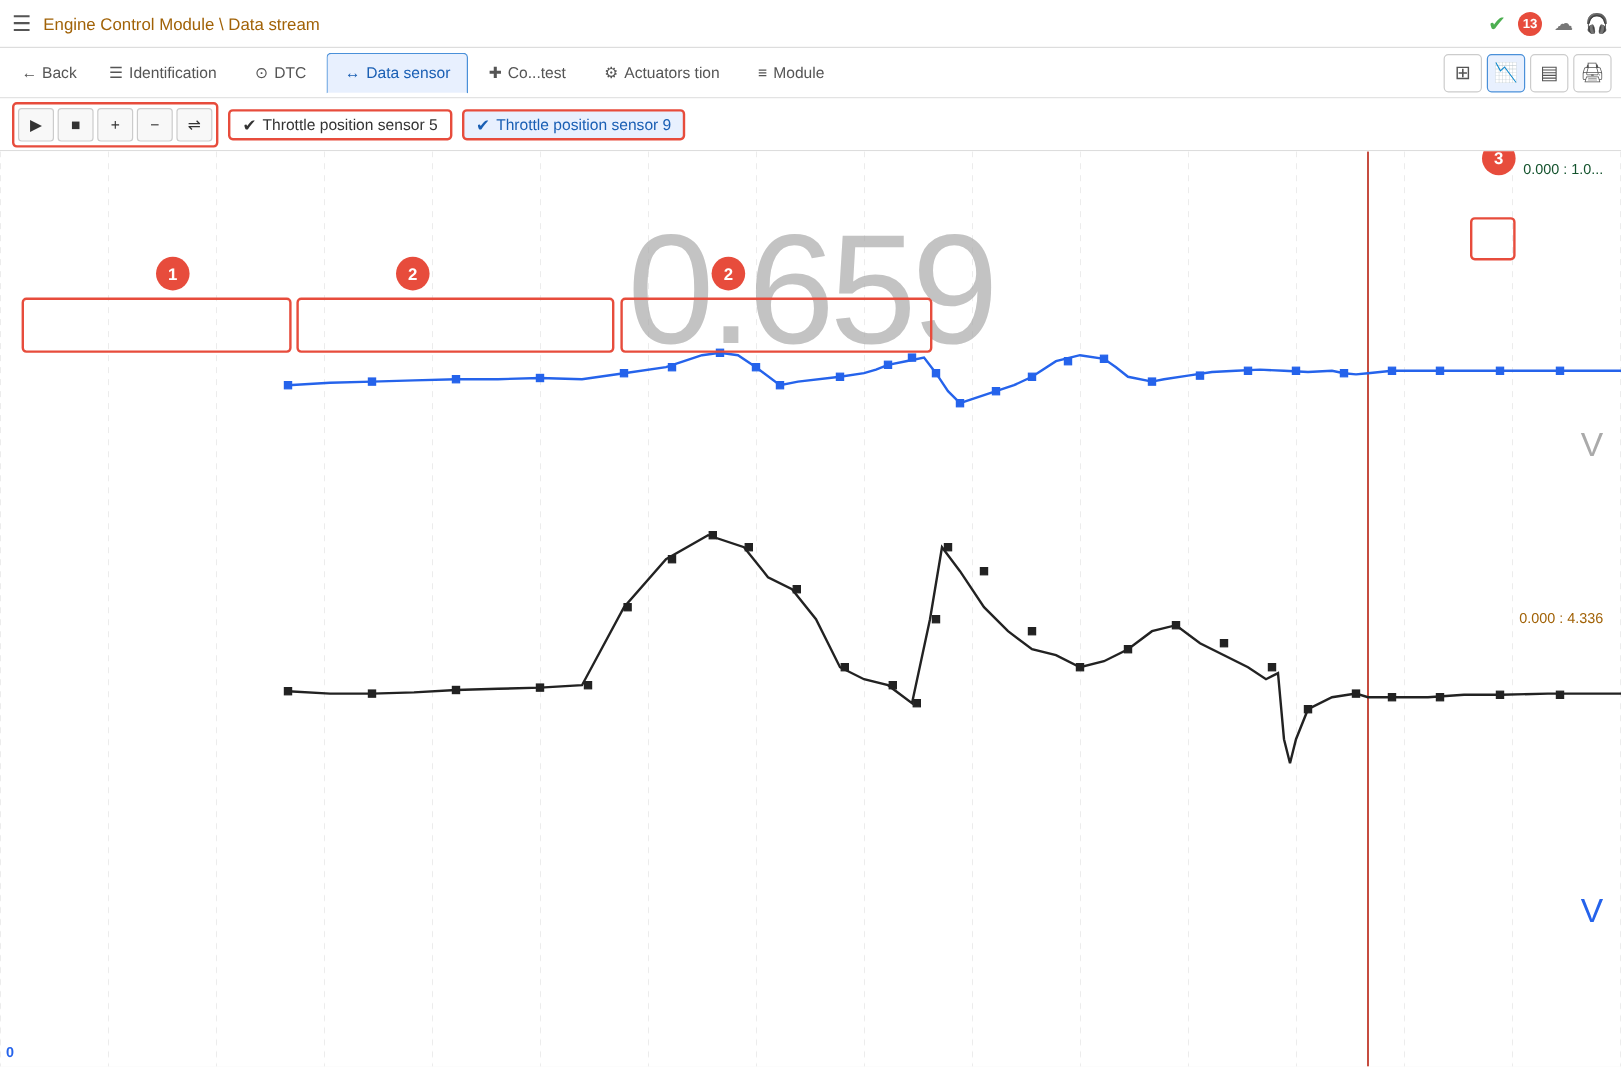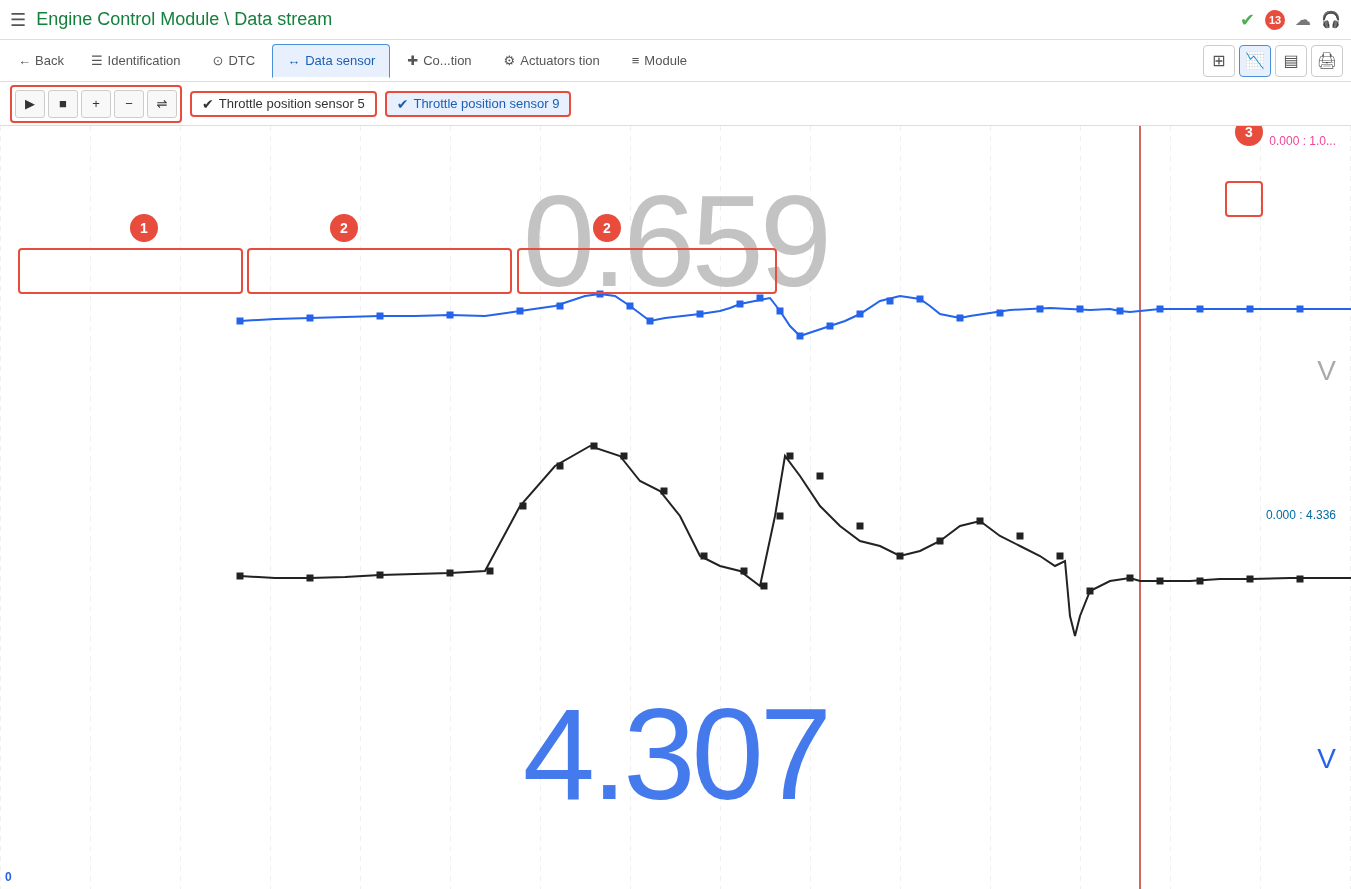--- a/index.html
+++ b/index.html
@@ -6,21 +6,21 @@
     body { font-family: 'Segoe UI', Arial, sans-serif; background: #f5f5f5; overflow: hidden; width: 1351px; height: 889px; }
 
     
     .title-bar {
       display: flex; align-items: center;
       height: 40px; background: #fff;
       border-bottom: 1px solid #ddd;
       padding: 0 10px;
     }
     .title-bar-menu { font-size: 18px; margin-right: 10px; cursor: pointer; color: #555; }
-    .title-bar-text { font-size: 18px; color: #15803d; }
+    .title-bar-text { font-size: 14px; color: #a16207; }
     .title-bar-spacer { flex: 1; }
     .title-bar-icons { display: flex; align-items: center; gap: 10px; }
     .title-bar-icon { font-size: 16px; color: #777; cursor: pointer; }
     .green-check { color: #4caf50; font-size: 18px; }
     .badge-num { background: #e74c3c; color: #fff; border-radius: 50%; width: 20px; height: 20px; display: flex; align-items: center; justify-content: center; font-size: 11px; font-weight: bold; }
 
     
     .nav-tabs {
       display: flex; align-items: center;
       height: 42px; background: #fff;
@@ -87,24 +87,24 @@
       font-size: 130px; font-weight: 300; color: #2563eb; opacity: 0.85;
       pointer-events: none; user-select: none; letter-spacing: -4px;
     }
     .right-label-top {
       position: absolute; right: 15px; top: 30%; font-size: 28px; color: #aaa; font-weight: 300;
     }
     .right-label-bottom {
       position: absolute; right: 15px; bottom: 15%; font-size: 28px; color: #2563eb; font-weight: 300;
     }
     .scale-label-top {
-      position: absolute; right: 15px; top: 8px; font-size: 12px; color: #ec4899; margin-left: 48px;
+      position: absolute; right: 15px; top: 8px; font-size: 12px; color: #14532d; margin-left: 48px;
     }
     .scale-label-bottom {
-      position: absolute; right: 15px; top: 50%; font-size: 12px; color: #0369a1;
+      position: absolute; right: 15px; top: 50%; font-size: 12px; color: #a16207;
     }
     .zero-label {
       position: absolute; bottom: 5px; left: 5px; font-size: 12px; color: #2563eb; font-weight: bold;
     }
 
     
     .annotation-circle {
       position: absolute; width: 28px; height: 28px;
       border-radius: 50%; background: #e74c3c; color: #fff;
       display: flex; align-items: center; justify-content: center;
@@ -143,21 +143,21 @@
   <div class="nav-tab">
     <span>⊙</span>
     <span>DTC</span>
   </div>
   <div class="nav-tab active">
     <span>↔</span>
     <span>Data sensor</span>
   </div>
   <div class="nav-tab">
     <span>✚</span>
-    <span>Co...tion</span>
+    <span>Co...test</span>
   </div>
   <div class="nav-tab">
     <span>⚙</span>
     <span>Actuators tion</span>
   </div>
   <div class="nav-tab">
     <span>≡</span>
     <span>Module</span>
   </div>
   <div class="nav-spacer"></div>
@@ -275,21 +275,20 @@
       <rect x="1117" y="182" width="6" height="6"></rect>
       <rect x="1157" y="180" width="6" height="6"></rect>
       <rect x="1197" y="180" width="6" height="6"></rect>
       <rect x="1247" y="180" width="6" height="6"></rect>
       <rect x="1297" y="180" width="6" height="6"></rect>
     </g>
   </svg>
 
   
   <div class="value-overlay-1">0.659</div>
-  <div class="value-overlay-2">4.307</div>
 
   
   <div class="scale-label-top">0.000 : 1.0...</div>
   <div class="right-label-top">V</div>
   <div class="scale-label-bottom">0.000 : 4.336</div>
   <div class="right-label-bottom">V</div>
 
   
   <div class="zero-label">0</div>
 

